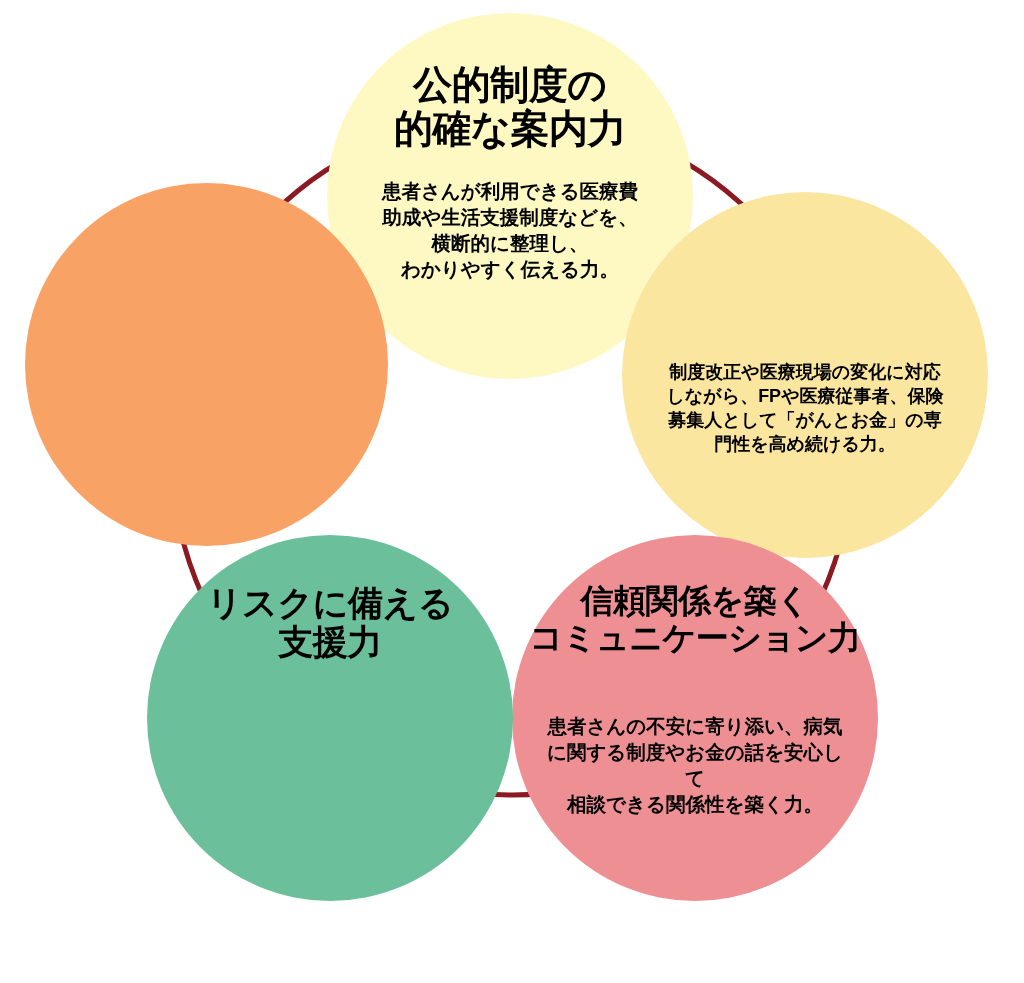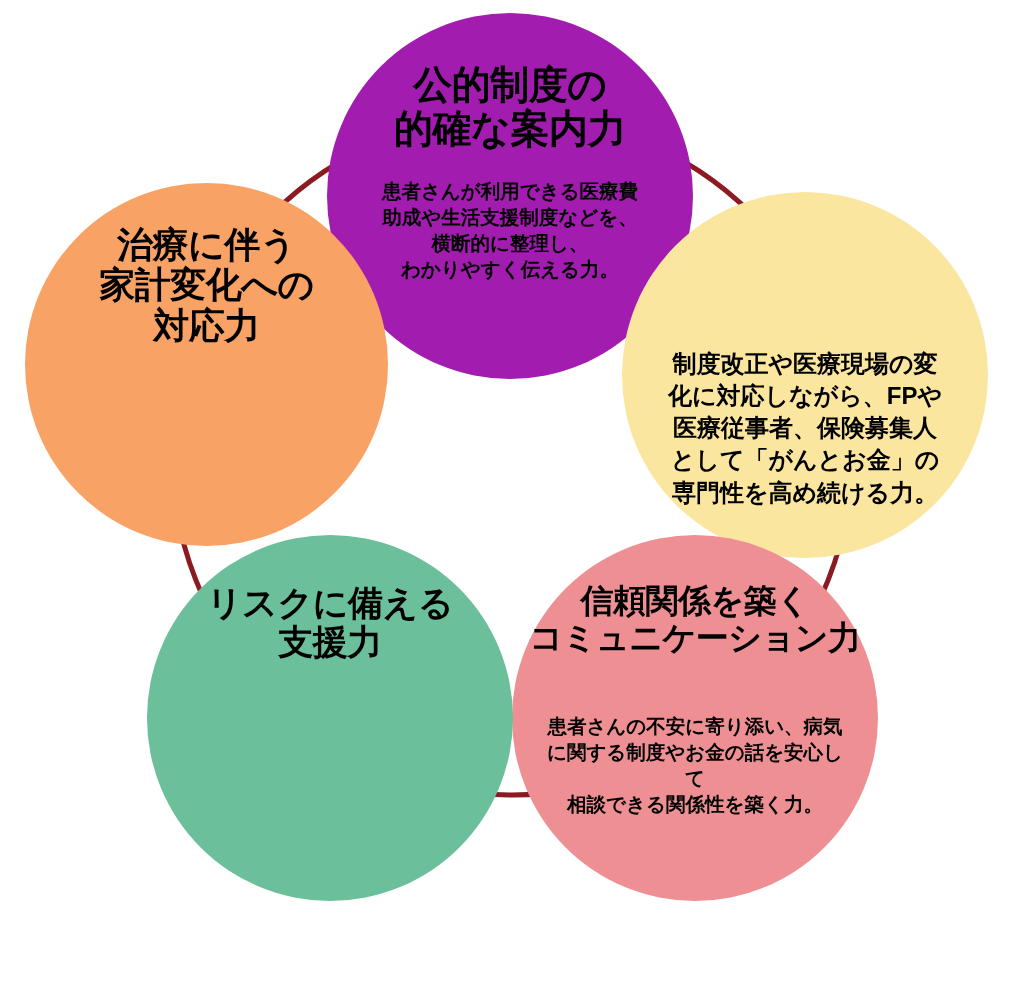--- a/index.html
+++ b/index.html
@@ -85,23 +85,23 @@
   
   #node-continuous-learning {
     left: 622px; top: 192px;
     width: 366px; height: 366px;
   }
   #node-continuous-learning .node-title {
     top: 28px;
     font-size: 36px;
   }
   #node-continuous-learning .node-body {
-    top: 156px;
+    top: 168px;
     padding: 0 42px;
-    font-size: 24px;
+    font-size: 18px;
   }
 
   
   #node-trust-communication {
     left: 512px; top: 535px;
     width: 366px; height: 366px;
   }
   #node-trust-communication .node-title {
     top: 48px;
     font-size: 33px;
@@ -145,21 +145,21 @@
 </style>
 </head>
 <body>
 
 <div id="diagram">
 
   <svg id="connector-ring" viewBox="0 0 1024 983">
     <circle cx="512" cy="455" r="340" fill="none" stroke="#8C1A22" stroke-width="5"></circle>
   </svg>
 
-  <div class="node" id="node-public-system" style="background:#a21caf;">
+  <div class="node" id="node-public-system" style="background:#fef9c3;">
     <div class="node-title">公的制度の
 的確な案内力</div>
     <div class="node-body">患者さんが利用できる医療費
 助成や生活支援制度などを、
 横断的に整理し、
 わかりやすく伝える力。</div>
   </div>
 
   <div class="node" id="node-continuous-learning" style="background:#FBE6A0;">
     <div class="node-body">制度改正や医療現場の変化に対応しながら、FPや医療従事者、保険募集人として「がんとお金」の専門性を高め続ける力。</div>
@@ -172,18 +172,15 @@
 に関する制度やお金の話を安心して
 相談できる関係性を築く力。</div>
   </div>
 
   <div class="node" id="node-risk-support" style="background:#6BBF9B;">
     <div class="node-title">リスクに備える
 支援力</div>
   </div>
 
   <div class="node" id="node-household-change" style="background:#F9A265;">
-    <div class="node-title">治療に伴う
-家計変化への
-対応力</div>
   </div>
 
 </div>
 
 </body></html>

